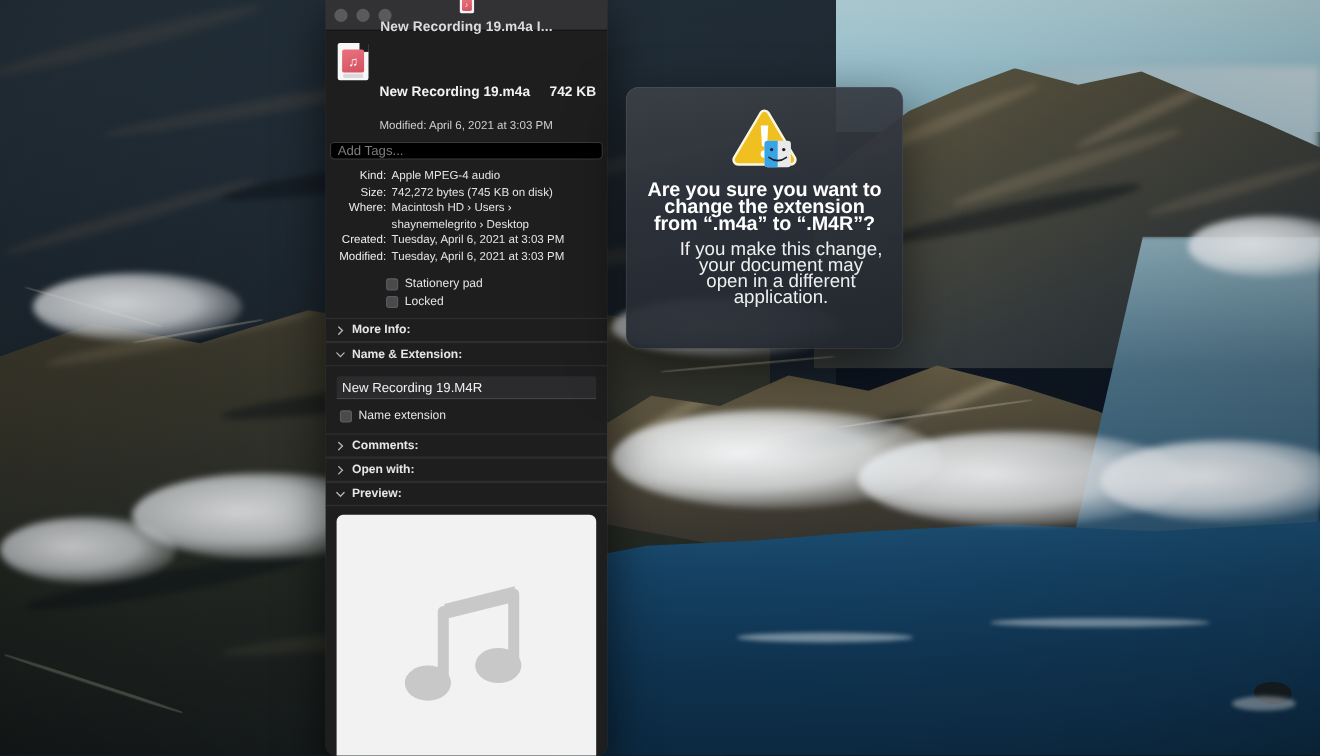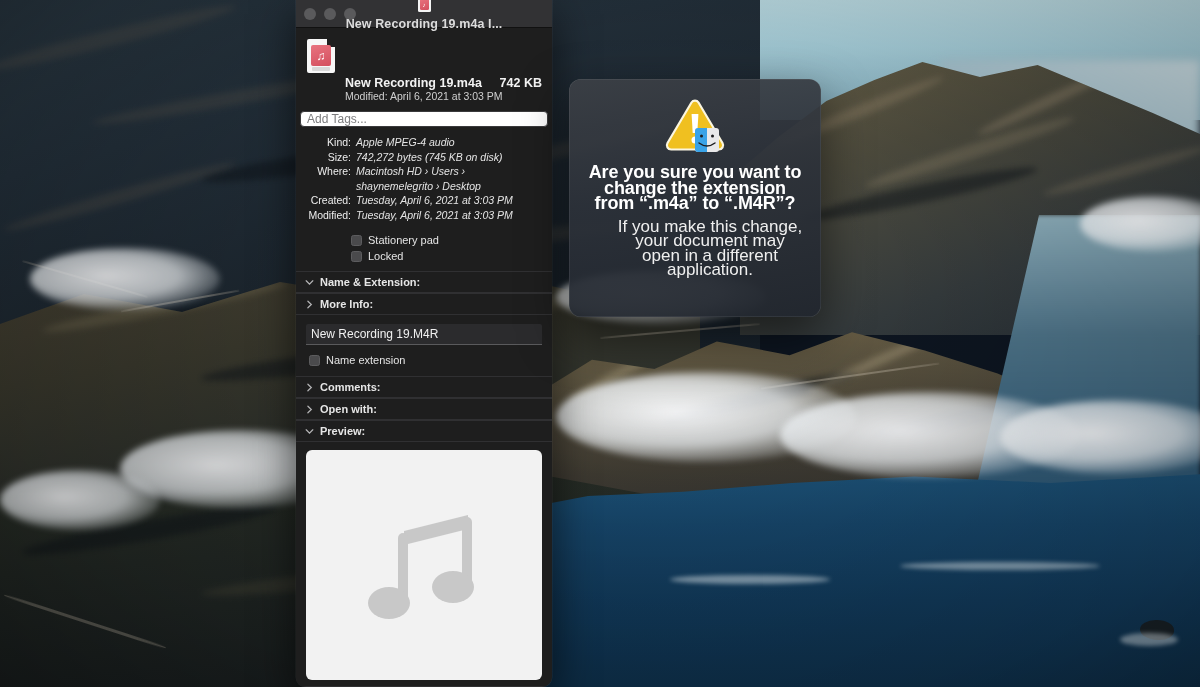--- a/index.html
+++ b/index.html
@@ -207,29 +207,29 @@
   .file-name {
     font-size: 12.5px; font-weight: bold; color: #f2f2f2;
     white-space: nowrap;
     margin-top: 36px;
   }
   .file-size {
     font-size: 12.5px; font-weight: bold; color: #f2f2f2;
     white-space: nowrap;
   }
   .hdr-line2 {
-    font-size: 10.5px; color: #cfcfcf; margin-top: 0;
+    font-size: 10.5px; color: #cfcfcf; margin-top: 18px;
   }
 
   .tags-field {
     margin: 0 4px 0 4px;
     height: 30px;
     border: 0.5px solid #3a3a3c;
     border-radius: 4px;
-    background: #ffffff;
+    background: #000000;
     display: flex;
     align-items: center;
     padding: 0 6px;
   }
   .tags-placeholder { font-size: 12px; color: #7c7c7e; }
 
   .section-head {
     display: flex;
     align-items: center;
     gap: 6px;
@@ -256,21 +256,21 @@
     line-height: 14.5px;
     color: #e0e0e0;
   }
   .kv .k {
     flex: 0 0 50px;
     text-align: right;
     padding-right: 5px;
     color: #ededed;
     white-space: nowrap;
   }
-  .kv .v { flex: 1 1 auto; color: #e4e4e4; font-style: italic; }
+  .kv .v { flex: 1 1 auto; color: #e4e4e4; }
 
   .cb-row {
     display: flex; align-items: center; gap: 6px;
     font-size: 11px; color: #e4e4e4;
     margin-left: 45px;
   }
   .cb-row + .cb-row { margin-top: 4px; }
   .checkbox {
     width: 11px; height: 11px;
     border-radius: 2.5px;
@@ -535,33 +535,33 @@
     </div>
     <div class="cb-row">
       <span class="checkbox"></span>
       <span>Locked</span>
     </div>
   </div>
 
   <div class="section-head">
     <span class="twisty">
       <svg width="9" height="9" viewBox="0 0 9 9">
+          <path d="M2.9 1.2 L6.3 4.5 L2.9 7.8" fill="none" stroke="currentColor" stroke-width="1.25" stroke-linecap="round"></path>
+        </svg>
+    </span>
+    <span>More Info:</span>
+  </div>
+
+  <div class="section-head">
+    <span class="twisty">
+      <svg width="9" height="9" viewBox="0 0 9 9">
           <path d="M1.2 2.8 L4.5 6.2 L7.8 2.8" fill="none" stroke="currentColor" stroke-width="1.25" stroke-linecap="round"></path>
         </svg>
     </span>
     <span>Name &amp; Extension:</span>
-  </div>
-
-  <div class="section-head">
-    <span class="twisty">
-      <svg width="9" height="9" viewBox="0 0 9 9">
-          <path d="M2.9 1.2 L6.3 4.5 L2.9 7.8" fill="none" stroke="currentColor" stroke-width="1.25" stroke-linecap="round"></path>
-        </svg>
-    </span>
-    <span>More Info:</span>
   </div>
   <div>
     <div class="name-field">
       <span>New Recording 19.M4R</span>
     </div>
     <div class="hide-ext-row">
       <span class="checkbox"></span>
       <span>Name extension</span>
     </div>
   </div>

